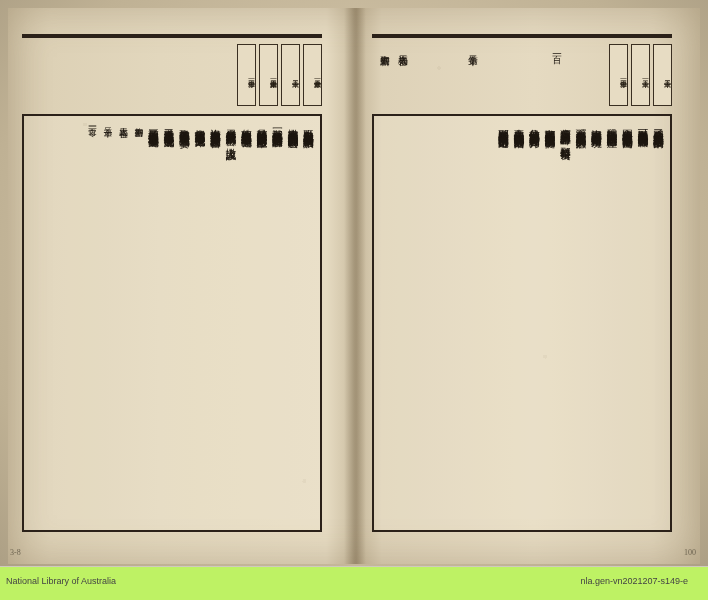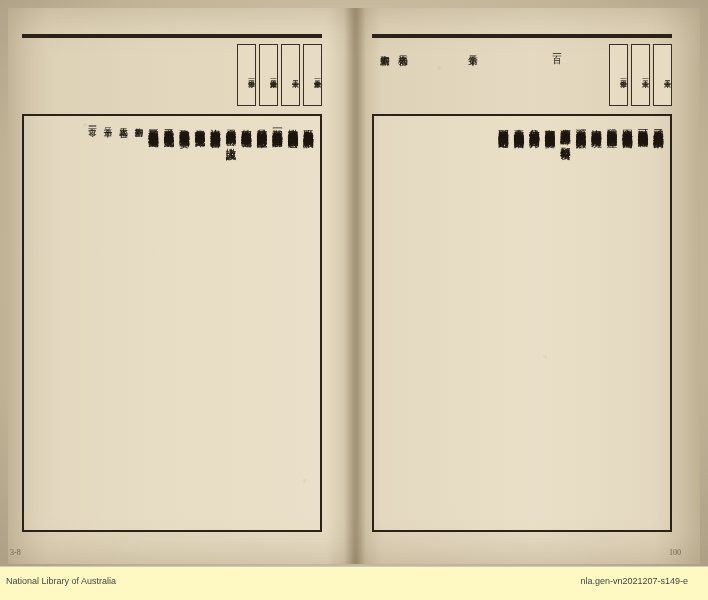--- a/index.html
+++ b/index.html
@@ -76,21 +76,21 @@
   .col.small{font-size:8.5px;line-height:10px;}
   
   .hdr-label{
     position:absolute;
     writing-mode:vertical-rl;text-orientation:upright;
     font-size:9.5px;line-height:11px;color:#1d1710;
   }
   
   #caption{
     position:absolute;left:0;top:566px;width:708px;height:34px;
-    background:#fef9c3;
+    background:#bef264;
     border-top:1px solid #cfcabd;
   }
   .cap-text{
     position:absolute;top:9px;font-size:9px;color:#444;
     font-family:"Liberation Sans", sans-serif;
   }
   #cap-left{left:6px;}
   #cap-right{right:20px;}
   .pencil{
     position:absolute;font-size:8px;color:#6d6450;
@@ -175,13 +175,13 @@
   </div>
 
   <div id="grain"></div>
 </div>
 
 <div id="caption">
   <span class="cap-text" id="cap-left">National Library of Australia</span>
   <span class="cap-text" id="cap-right">nla.gen-vn2021207-s149-e</span>
 </div>
 <span class="pencil" style="left:10px;top:548px;">3-8</span>
-<span class="pencil" style="left:669px;top:548px;font-family:Liberation Serif, serif;">100</span>
+<span class="pencil" style="left:684px;top:548px;font-family:Liberation Serif, serif;">100</span>
 
 </body></html>

